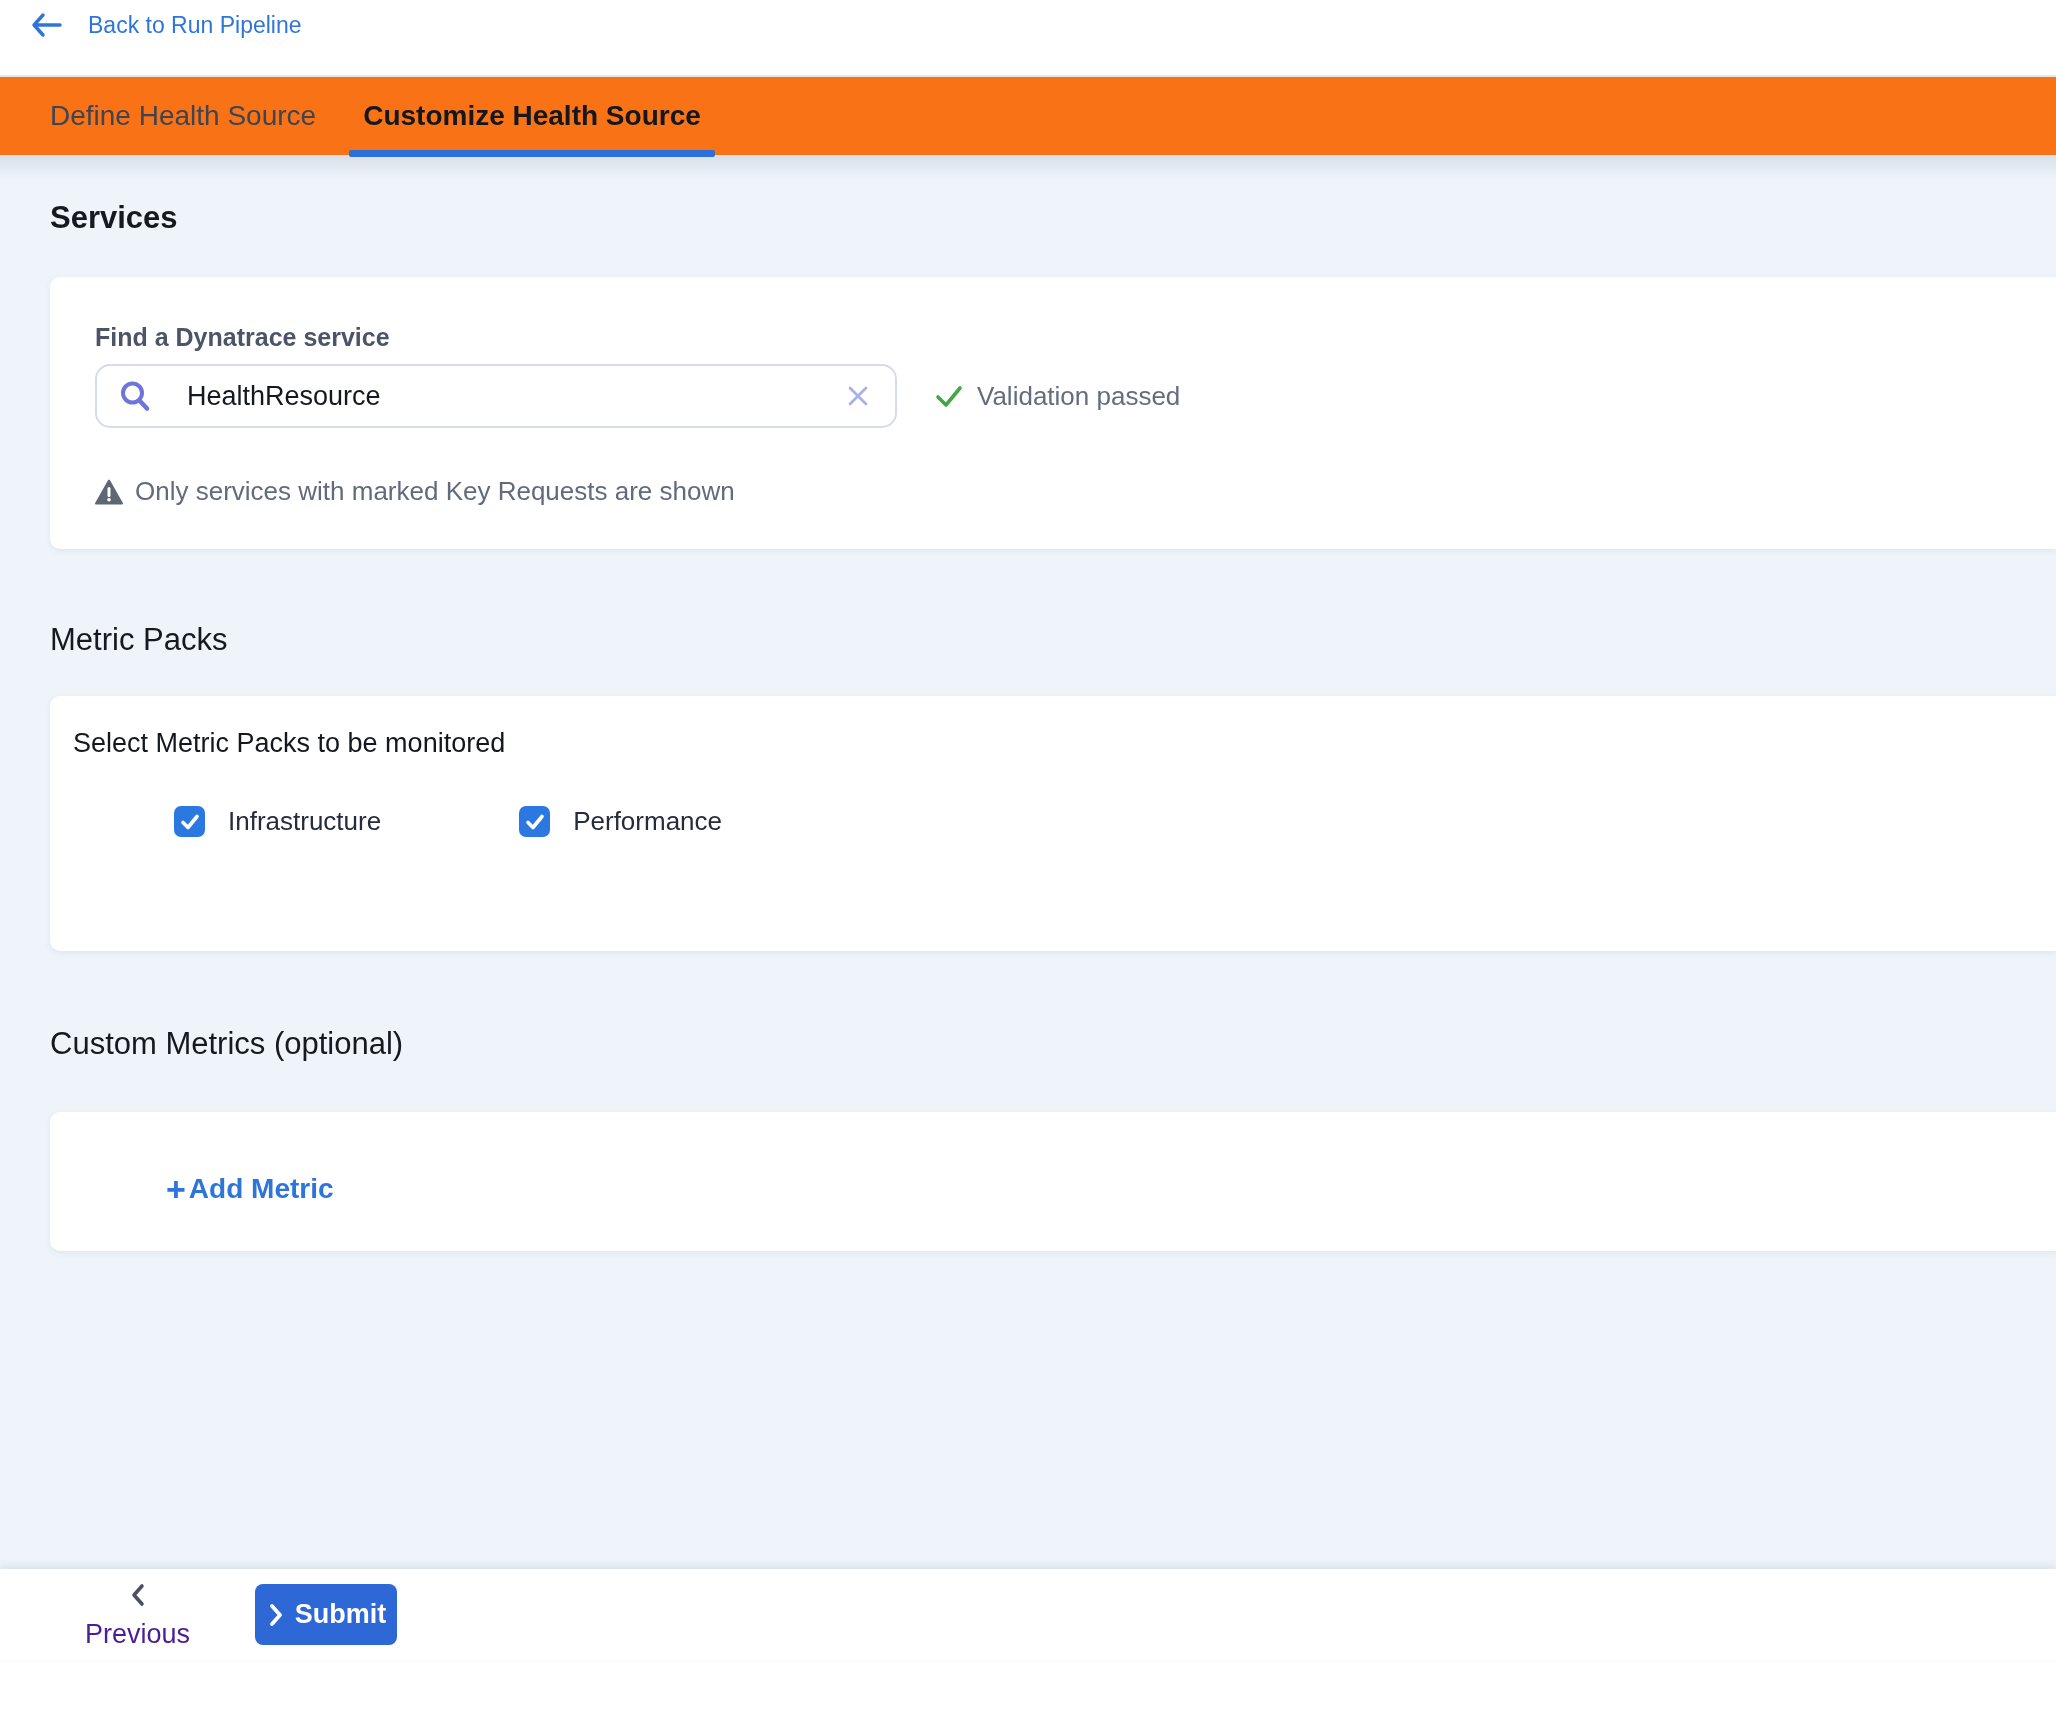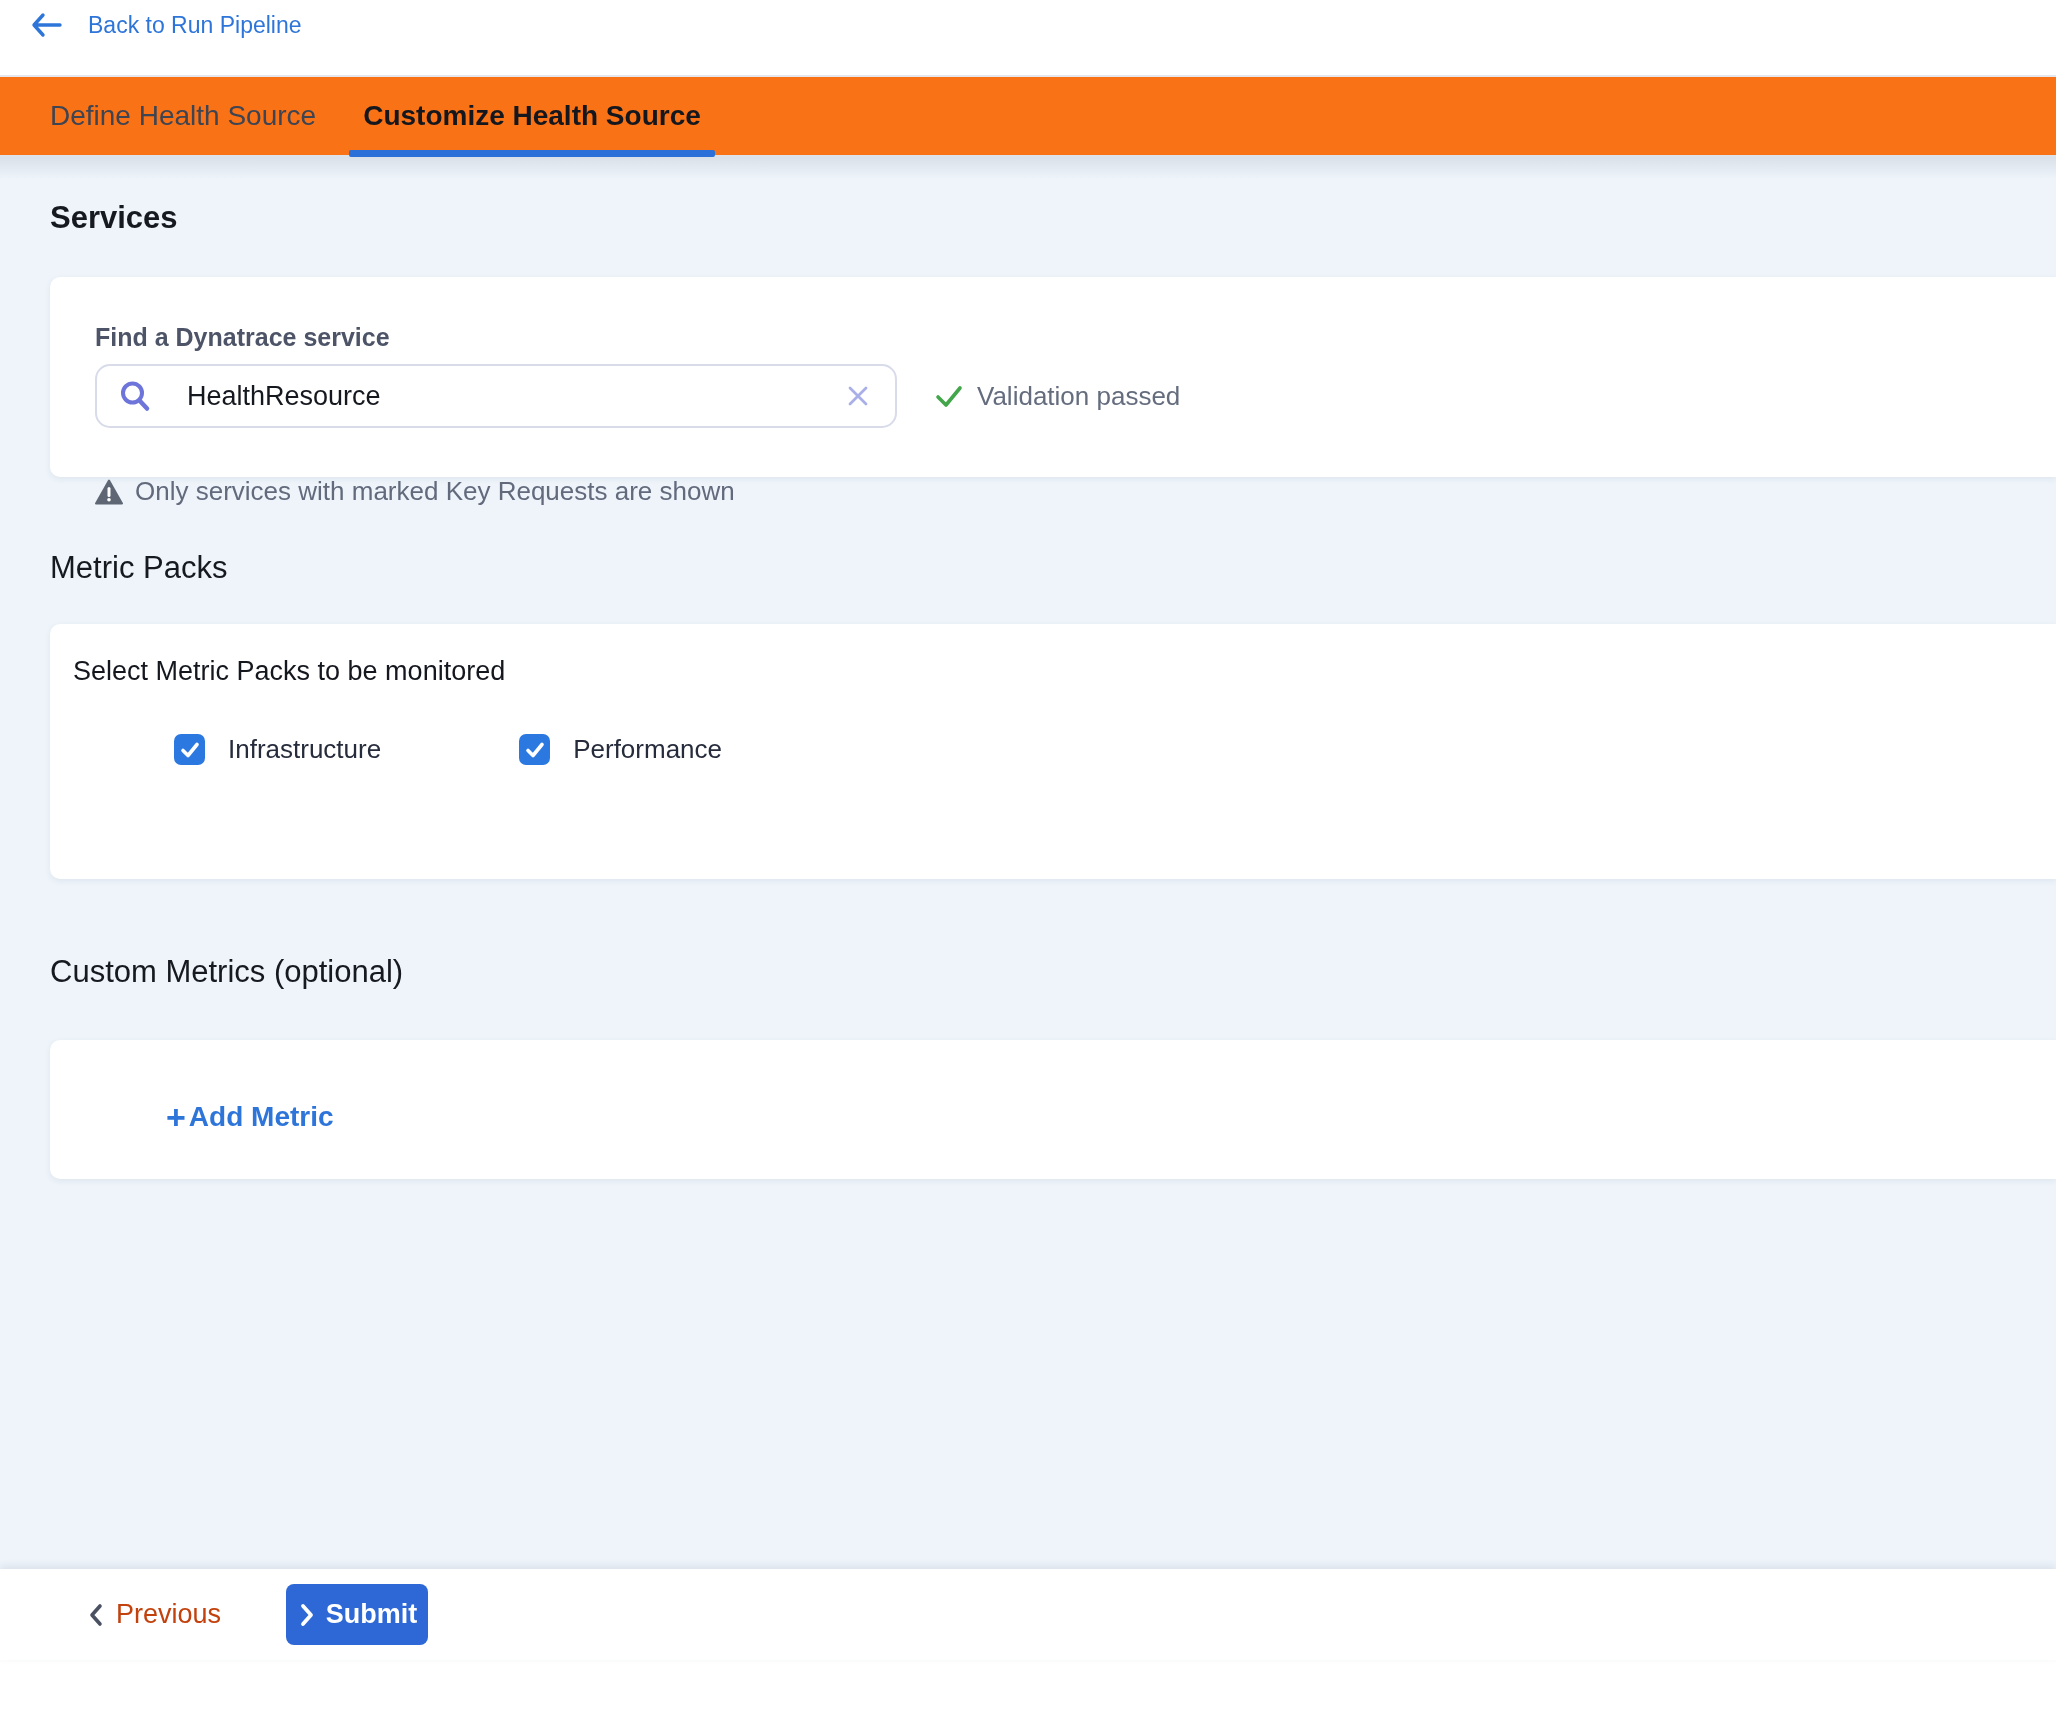--- a/index.html
+++ b/index.html
@@ -26,21 +26,21 @@
   .header-shadow::after { content:""; position:absolute; left:0; right:0; top:0; height:22px; background:linear-gradient(rgba(90,105,130,0.14), rgba(90,105,130,0)); pointer-events:none; }
 
   
   .content { height:1412px; background:var(--content-bg,#eef4fa); overflow:hidden; position:relative; }
   .section-heading { margin-left:50px; font-size:31px; line-height:38px; font-weight:500; color:#16191f; }
   .heading-services { margin-top:42px;font-weight:bold; }
   .heading-metric-packs { margin-top:72px; }
   .heading-custom-metrics { margin-top:74px; }
 
   .card { background:#fff; border-radius:10px 0 0 10px; margin-left:50px; box-shadow:0 2px 6px rgba(40,60,90,0.08); }
-  .card1 { margin-top:40px; height:200px; }
+  .card1 { margin-top:40px; height:272px; }
   .card2 { margin-top:37px; height:255px; }
   .card3 { margin-top:49px; height:139px; display:flex; align-items:center; padding-left:116px; padding-top:14px; }
 
   .field-label { padding-top:46px; margin-left:45px; font-size:25px; line-height:28px; font-weight:700; color:#4d5468; }
 
   .search-row { margin:13px 0 0 45px; display:flex; align-items:center; }
   .search-input-wrap { width:802px; height:64px; background:#fff; border:2px solid #d8dbe9; border-radius:15px; display:flex; align-items:center; padding-left:21px; }
   .search-icon { width:34px; height:34px; flex:0 0 auto; }
   .search-input { border:none; outline:none; flex:1; margin-left:35px; font-size:27px; color:#15181f; font-family:"Liberation Sans",sans-serif; background:transparent; }
   .clear-x { width:26px; height:26px; margin-right:24px; flex:0 0 auto; cursor:pointer; }
@@ -58,21 +58,21 @@
   .checkbox-item { display:flex; align-items:center; cursor:pointer; }
   .checkbox-box { width:31px; height:31px; border-radius:7px; background:var(--checkbox-blue,#2b79e0); display:flex; align-items:center; justify-content:center; }
   .checkbox-label { margin-left:23px; font-size:26px; color:#262c3b; }
 
   .add-metric { display:flex; align-items:center; color:var(--primary-blue,#2e75da); cursor:pointer; }
   .plus-icon { font-size:34px; font-weight:700; line-height:30px; }
   .add-metric-label { font-size:28px; font-weight:600; margin-left:3px; }
 
   
   .footer { height:91px; background:#fff; box-shadow:0 -3px 8px rgba(40,60,90,0.10); display:flex; align-items:center; padding-left:85px; position:relative; z-index:2; }
-  .previous-btn { display:flex; align-items:center; gap:9px; color:#c2410c; cursor:pointer; }
+  .previous-btn { display:flex; align-items:center; gap:9px; color:#4c1d95; cursor:pointer;flex-direction:column; }
   .previous-label { font-size:27px; font-weight:500; }
   .submit-btn { margin-left:65px; width:142px; height:61px; border:none; border-radius:8px; background:var(--submit-blue,#2d68d6); color:#fff; display:flex; align-items:center; justify-content:center; gap:9px; cursor:pointer; }
   .submit-label { font-size:27px; font-weight:700; color:#fff; }
   .chev { display:inline-flex; }
 </style>
 </head>
 <body>
 
 <div class="header">
   <div class="back-row">

